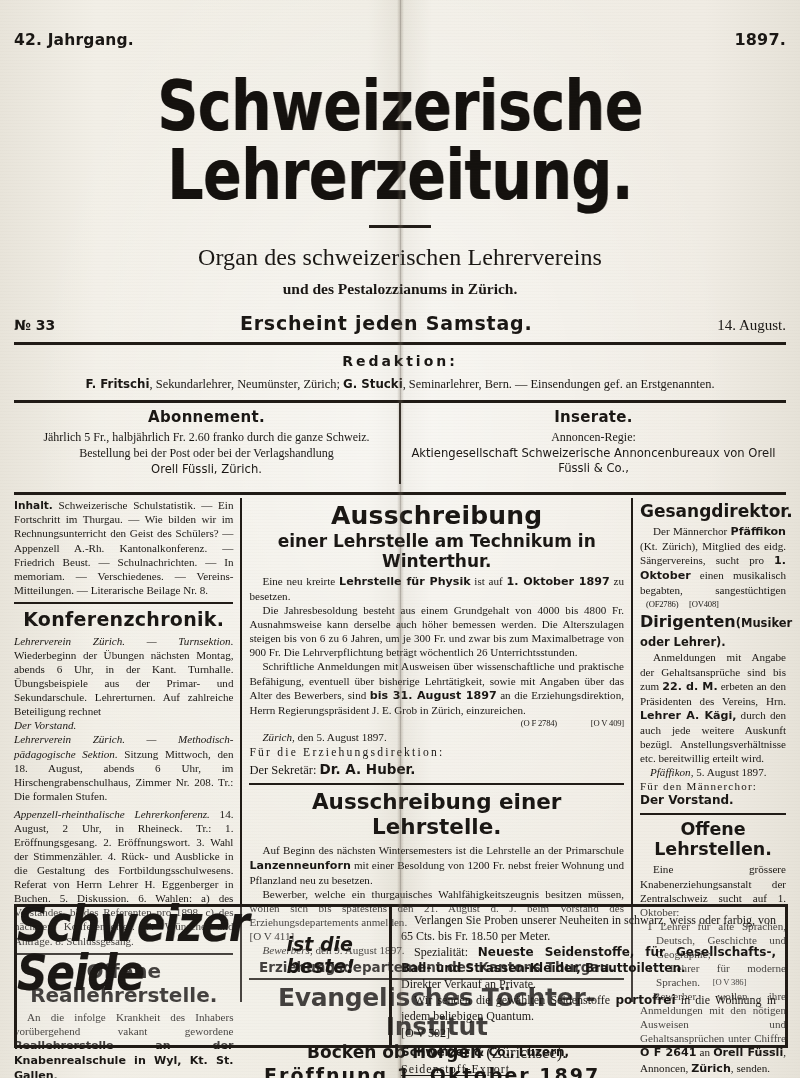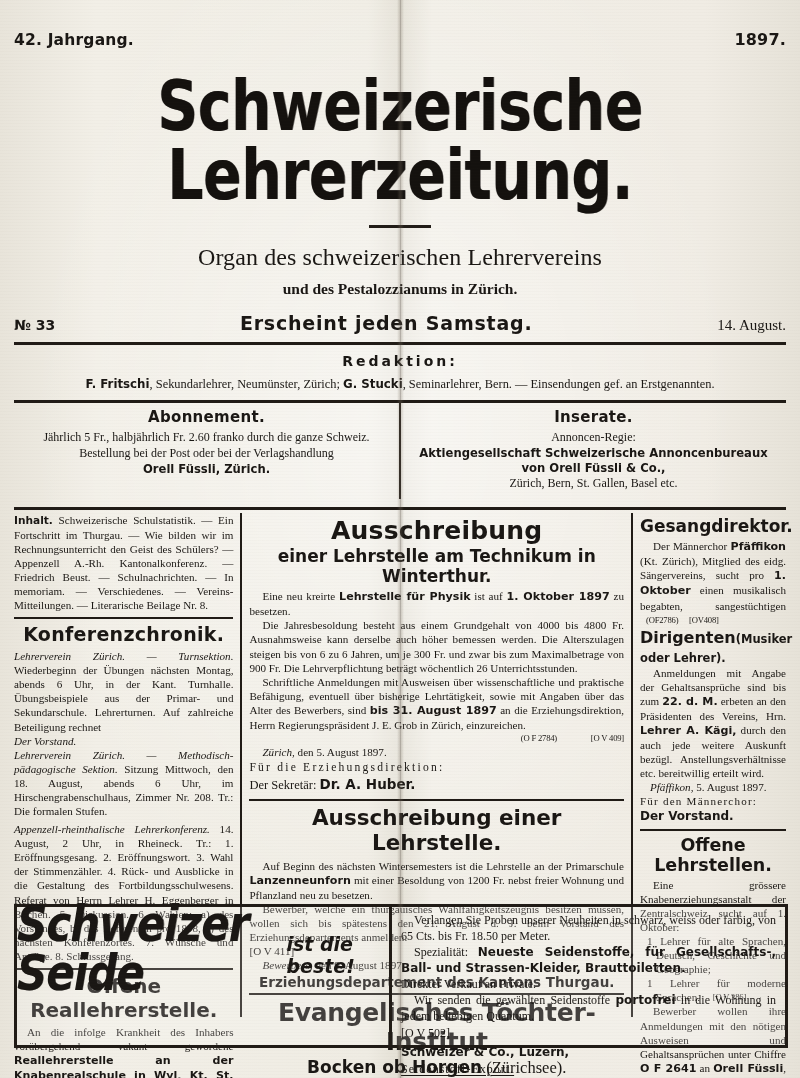--- a/index.html
+++ b/index.html
@@ -57,21 +57,21 @@
   .redaktion-b b{font-family:"DejaVu Sans", sans-serif;font-size:11.8px;}
 
   
   .band{display:flex;}
   .band > div{padding:5px 6px 7px;}
   .band .left{width:calc(50% - 1px);border-right:2px solid #201b16;}
   .band .right{width:calc(50% - 1px);}
   .band h3{margin:0 0 4px;text-align:center;font-family:"DejaVu Sans", sans-serif;
     font-weight:bold;font-size:15px;letter-spacing:.3px;}
   .band p{margin:0;text-align:center;font-size:12px;line-height:1.32;}
-  .band .strong{font-family:"DejaVu Sans", sans-serif;font-weight:bold;font-size:11.6px;}
+  .band .strong{font-family:"DejaVu Sans", sans-serif;font-weight:normal;font-size:11.6px;}
 
   
   .cols{display:flex;margin-top:3px;height:504px;}
   .col{position:relative;}
   .col-a{width:225px;padding-right:7px;}
   .col-b{width:384px;padding:0 7px;border-left:2px solid #201b16;border-right:2px solid #201b16;}
   .col-c{width:146px;padding-left:7px;}
 
   .col p{margin:0;font-size:11.1px;line-height:1.27;text-align:justify;
     text-justify:inter-word;hyphens:auto;}
@@ -172,21 +172,20 @@
     <div class="left">
       <h3>Abonnement.</h3>
       <p>Jährlich 5 Fr., halbjährlich Fr. 2.60 franko durch die ganze Schweiz.</p>
       <p>Bestellung bei der Post oder bei der Verlagshandlung</p>
       <p class="strong">Orell Füssli, Zürich.</p>
     </div>
     <div class="right">
       <h3>Inserate.</h3>
       <p>Annoncen-Regie:</p>
       <p class="strong">Aktiengesellschaft Schweizerische Annoncenbureaux von Orell Füssli &amp; Co.,</p>
-      <p>Zürich, Bern, St. Gallen, Basel etc.</p>
     </div>
   </div>
 
   <div class="rule-thick"></div>
 
   <div class="cols">
 
     <div class="col col-a">
 
       <p class="inhalt">

